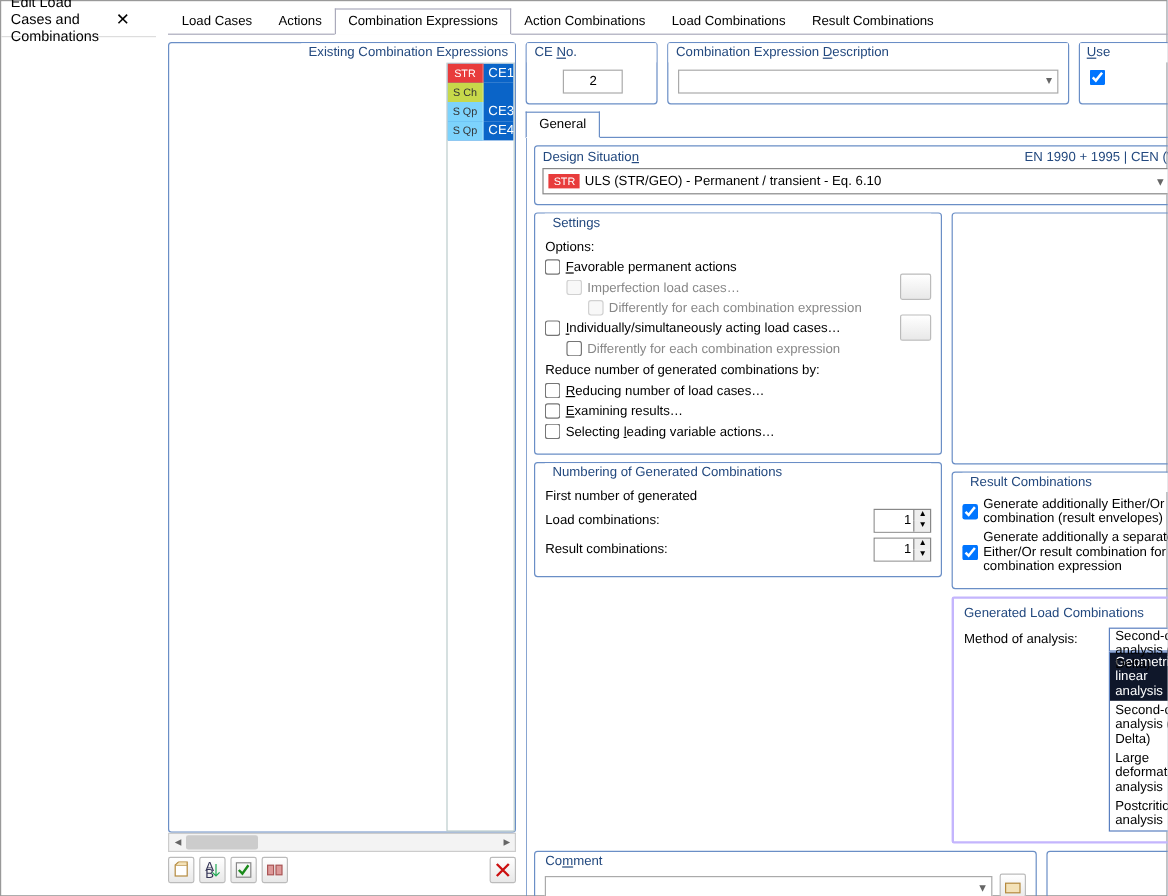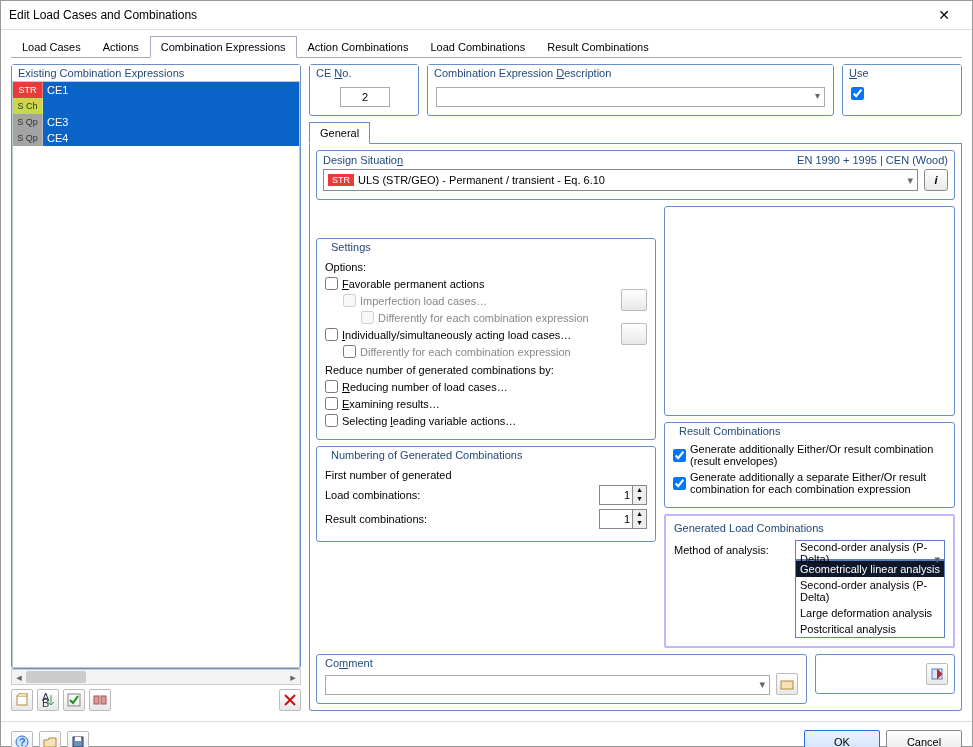--- a/index.html
+++ b/index.html
@@ -1,38 +1,38 @@
 <!DOCTYPE html>
 <html><head>
 <meta charset="utf-8">
 <style>
 * { box-sizing: border-box; font-family: "Segoe UI", Tahoma, sans-serif; font-size: 11px; }
 body { margin: 0; background: #fff; }
-.dialog { width: 973px; height: 747px; border: 1px solid #999; background: #fff; display: flex; flex-direction: column; }
+.dialog { width: 973px; height: 747px; border: 1px solid #999; background: #fff; display: flex; flex-direction: row; }
 .titlebar { height: 30px; display: flex; align-items: center; padding: 0 8px; border-bottom: 1px solid #ddd; }
 .titlebar .title { flex: 1; font-size: 12px; }
 .close-btn { width: 40px; height: 28px; text-align: center; line-height: 28px; font-size: 14px; cursor: pointer; }
 .body { flex: 1; padding: 6px 10px 10px 10px; display: flex; flex-direction: column; }
 .tabs { display: flex; border-bottom: 1px solid #aab; margin-bottom: 6px; }
 .tab { padding: 4px 10px; cursor: pointer; border: 1px solid transparent; border-bottom: none; margin-bottom: -1px; }
 .tab.active { border-color: #aab; background: #fff; border-bottom: 1px solid #fff; }
 .subtabs { display: flex; border-bottom: 1px solid #6a8ec6; margin-bottom: 0; }
 .subtab { padding: 4px 10px; cursor: pointer; border: 1px solid transparent; border-bottom: none; margin-bottom: -1px; }
 .subtab.active { border-color: #6a8ec6; background: #fff; border-bottom: 1px solid #fff; }
 .content-row { display: flex; gap: 8px; flex: 1; min-height: 0; }
 .left-panel { width: 290px; display: flex; flex-direction: column; }
-.fieldset { border: 1px solid #6a8ec6; border-radius: 3px; position: relative; }
+.fieldset { border: 1px solid #6a8ec6; border-radius: 3px; position: relative; align-items: flex-end; }
 .fieldset-label { color: #23497f; font-size: 11px; padding: 2px 6px; background: #fff; position: relative; top: 0; }
 .ce-table { border: 1px solid #bcc; flex: 1; min-height: 540px; overflow: hidden; font-size: 11px; }
 .ce-row { display: flex; height: 16px; line-height: 16px; }
 .ce-row.sel { background: #0a64c8; color: #fff; }
 .ce-tag { width: 30px; text-align: center; font-size: 9px; border-right: 1px solid rgba(255,255,255,.3);}
 .tag-str { background: #e83c3c; color: #fff; }
 .tag-sch { background: #c7d84a; color: #333; }
-.tag-sqp { background: #a3a3a3; color: #333; }
+.tag-sqp { background: #7dd3fc; color: #333; }
 .ce-name { padding-left: 4px; flex: 1; }
 .scroll-x { height: 16px; border: 1px solid #ccc; background: #f3f3f3; position: relative; }
 .scroll-thumb { position: absolute; left: 14px; top: 1px; height: 12px; width: 60px; background: #ccc; border-radius: 2px;}
 .scroll-btn { position: absolute; top: 0; width: 14px; height: 14px; text-align: center; line-height: 14px; color: #666;}
 .icon-row { display: flex; gap: 4px; margin-top: 4px; align-items: center;}
 .icon-btn { width: 22px; height: 22px; border: 1px solid #bbb; background: linear-gradient(#fff,#e8e8e8); border-radius: 2px; display:flex; align-items:center; justify-content:center; cursor:pointer;}
 .right-panel { flex: 1; display: flex; flex-direction: column; gap: 6px; }
 .top-row { display: flex; gap: 8px; }
 .ce-no-box { border: 1px solid #6a8ec6; border-radius: 3px; width: 110px; padding-bottom:8px;}
 .ce-no-input { width: 50px; height: 20px; margin: 6px 0 0 30px; text-align: center; border: 1px solid #aaa; }
@@ -199,21 +199,21 @@
               <div class="ds-combo">
                 <div class="ds-select">
                   <span class="str-badge">STR</span>
                   <span>ULS (STR/GEO) - Permanent / transient - Eq. 6.10</span>
                 </div>
                 <div class="info-btn">i</div>
               </div>
             </div>
 
             <div class="two-col">
-              <div style="display:flex; flex-direction:column; gap:6px;margin-top:32px;">
+              <div style="display:flex; flex-direction:column; gap:6px;">
                 <div class="settings-box">
                   <div class="fieldset-label">Settings</div>
                   <div class="plain-text">Options:</div>
                   <div class="chk-row">
                       <input type="checkbox" style="">
                       <label><u>F</u>avorable permanent actions</label>
                     </div>
                   <div class="chk-row indent1">
                       <input type="checkbox" disabled="" style="">
                       <label>Imperfection load cases…</label>

